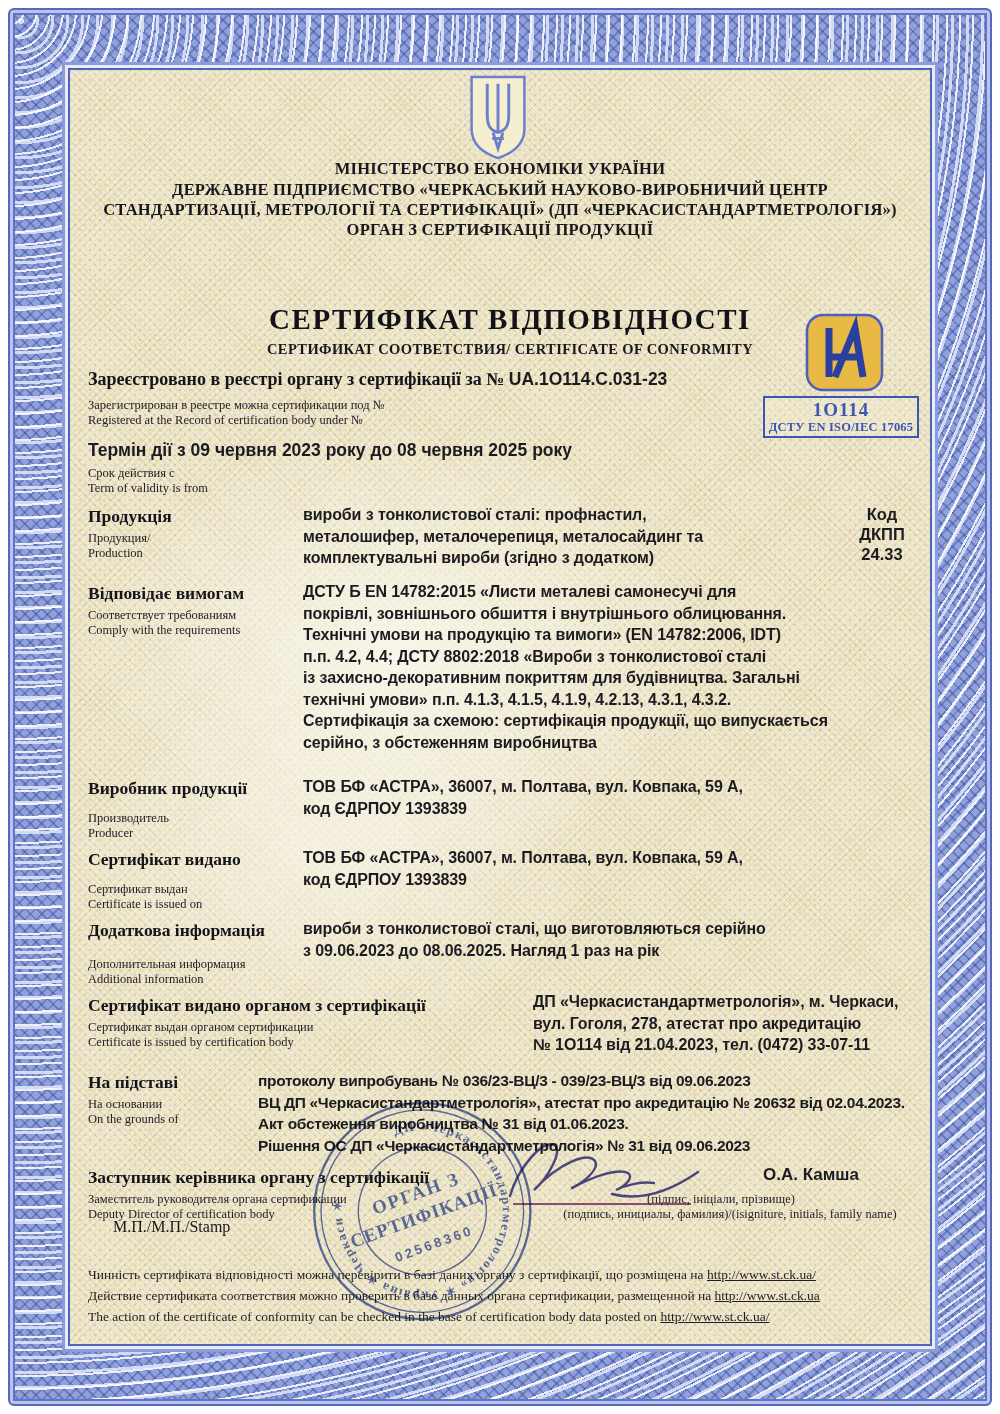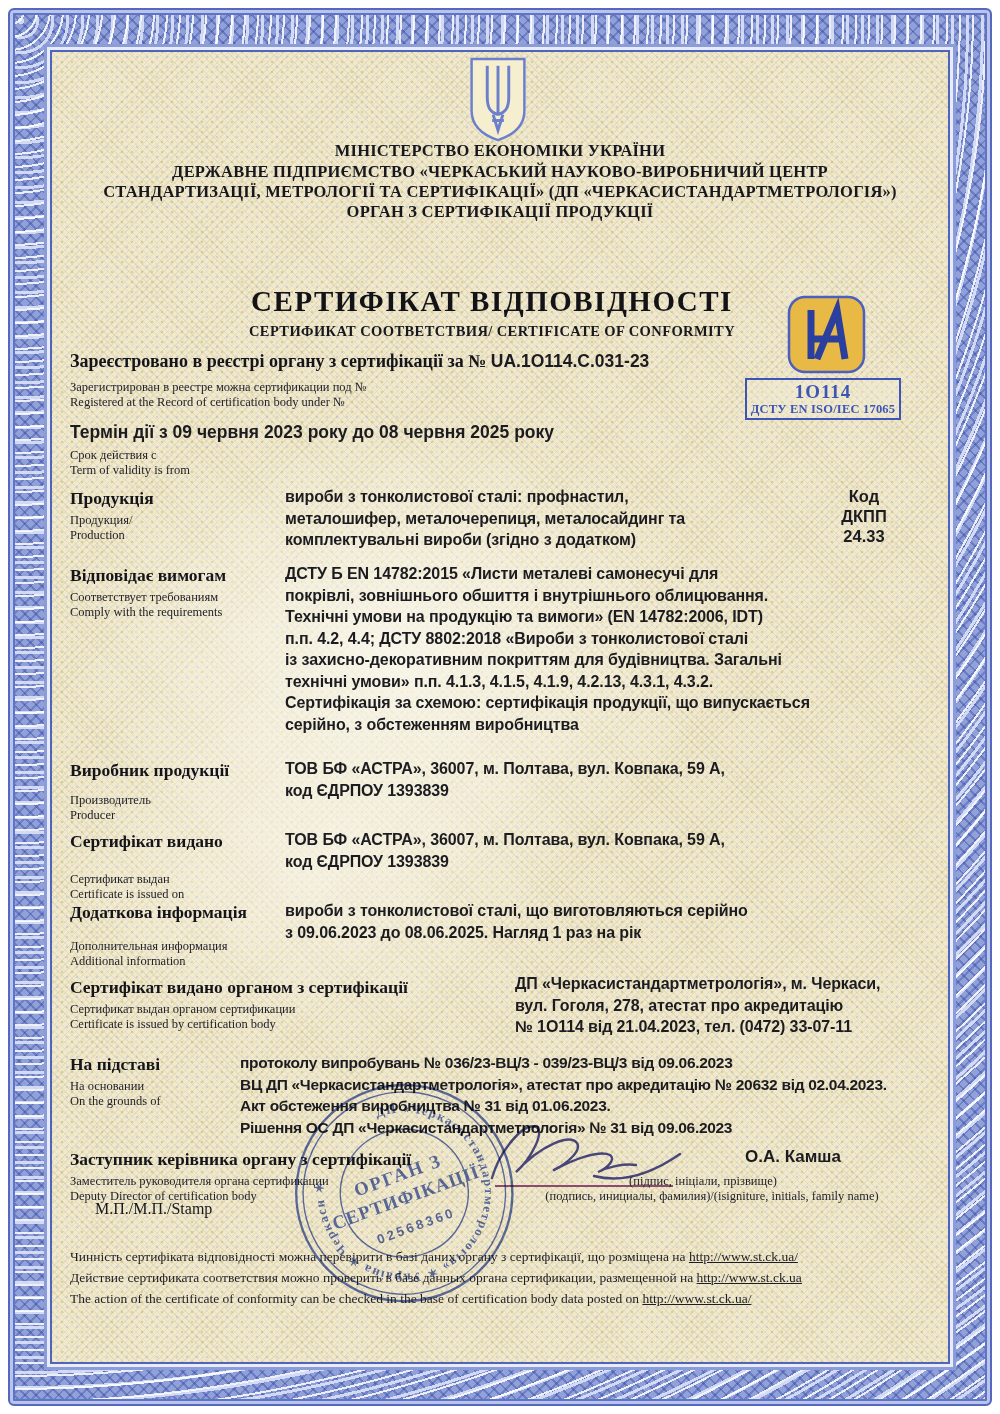--- a/index.html
+++ b/index.html
@@ -1,19 +1,19 @@
 <!DOCTYPE html>
 <html><head>
 <meta charset="utf-8">
 <style>
   html,body{margin:0;padding:0;background:#ffffff;}
   .page{position:relative;width:1000px;height:1414px;background:#ffffff;overflow:hidden;
         font-family:"Liberation Serif",serif;color:#1b1b20;}
   
-  .frame{position:absolute;inset:8px;box-sizing:border-box;padding:40px;
+  .frame{position:absolute;inset:8px;box-sizing:border-box;padding:58px;
     background-color:#93a3d8;
     background-image:
       repeating-radial-gradient(circle at 0 0, rgba(255,255,255,.85) 0 2px, rgba(255,255,255,0) 2px 13px),
       repeating-radial-gradient(circle at 11px 11px, rgba(219,226,248,.9) 0 3px, rgba(219,226,248,0) 3px 15px),
       repeating-linear-gradient(45deg, rgba(56,77,168,.45) 0 2px, rgba(140,156,218,.15) 2px 8px),
       repeating-linear-gradient(-45deg, rgba(56,77,168,.45) 0 2px, rgba(140,156,218,.15) 2px 8px);
     border:2px solid #5468bd;border-radius:6px;
     box-shadow: inset 0 0 0 3px #b9c3ec, inset 0 0 0 5px #5f74c4;}
   
   .paper{position:relative;width:100%;height:100%;box-sizing:border-box;border:2px solid #5064ba;
@@ -138,21 +138,21 @@
       <div class="abs" style="top:708px;left:18px;">
         <div class="lbl-ua">Виробник продукції</div>
         <div class="small-serif" style="margin-top:12px;">Производитель</div>
         <div class="small-serif">Producer</div>
       </div>
       <div class="abs val" style="top:706px;left:233px;width:620px;">ТОВ БФ «АСТРА», 36007, м. Полтава, вул. Ковпака, 59 А,
 код ЄДРПОУ 1393839</div>
 
       <div class="abs" style="top:779px;left:18px;">
         <div class="lbl-ua">Сертифікат видано</div>
-        <div class="small-serif" style="margin-top:20px;">Сертификат выдан</div>
+        <div class="small-serif" style="margin-top:12px;">Сертификат выдан</div>
         <div class="small-serif">Certificate is issued on</div>
       </div>
       <div class="abs val" style="top:777px;left:233px;width:620px;">ТОВ БФ «АСТРА», 36007, м. Полтава, вул. Ковпака, 59 А,
 код ЄДРПОУ 1393839</div>
 
       <div class="abs" style="top:850px;left:18px;">
         <div class="lbl-ua">Додаткова інформація</div>
         <div class="small-serif" style="margin-top:16px;">Дополнительная информация</div>
         <div class="small-serif">Additional information</div>
       </div>

